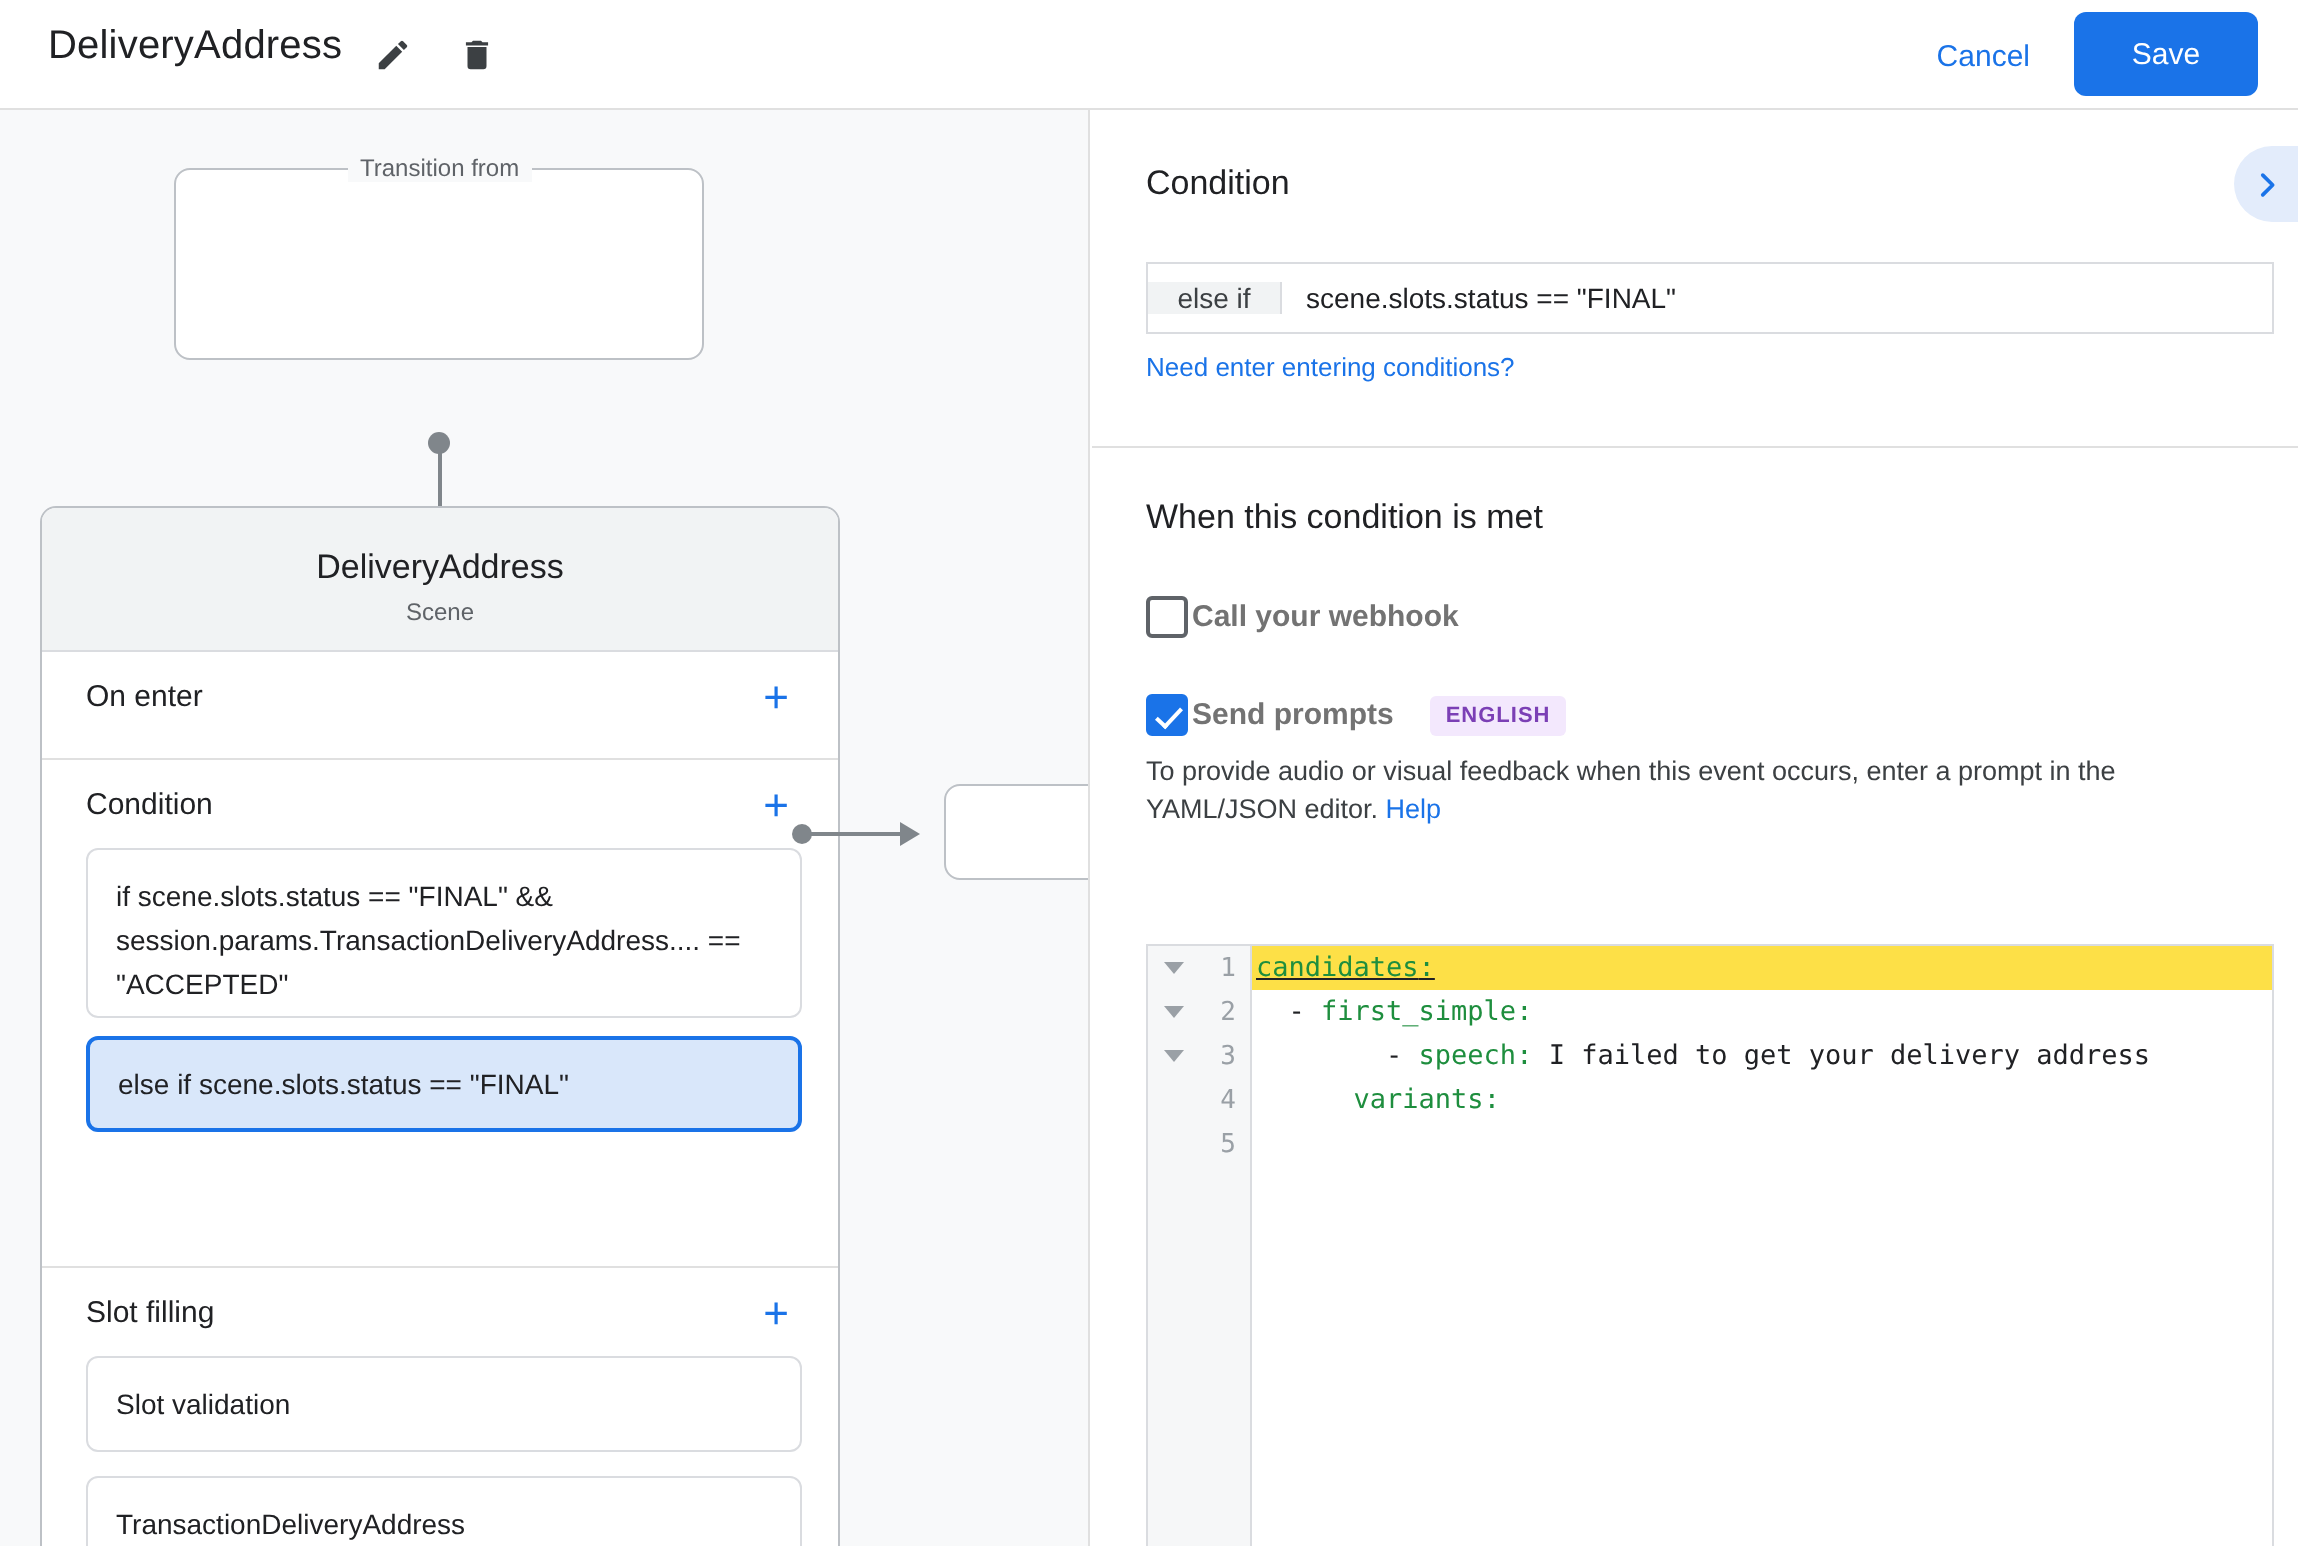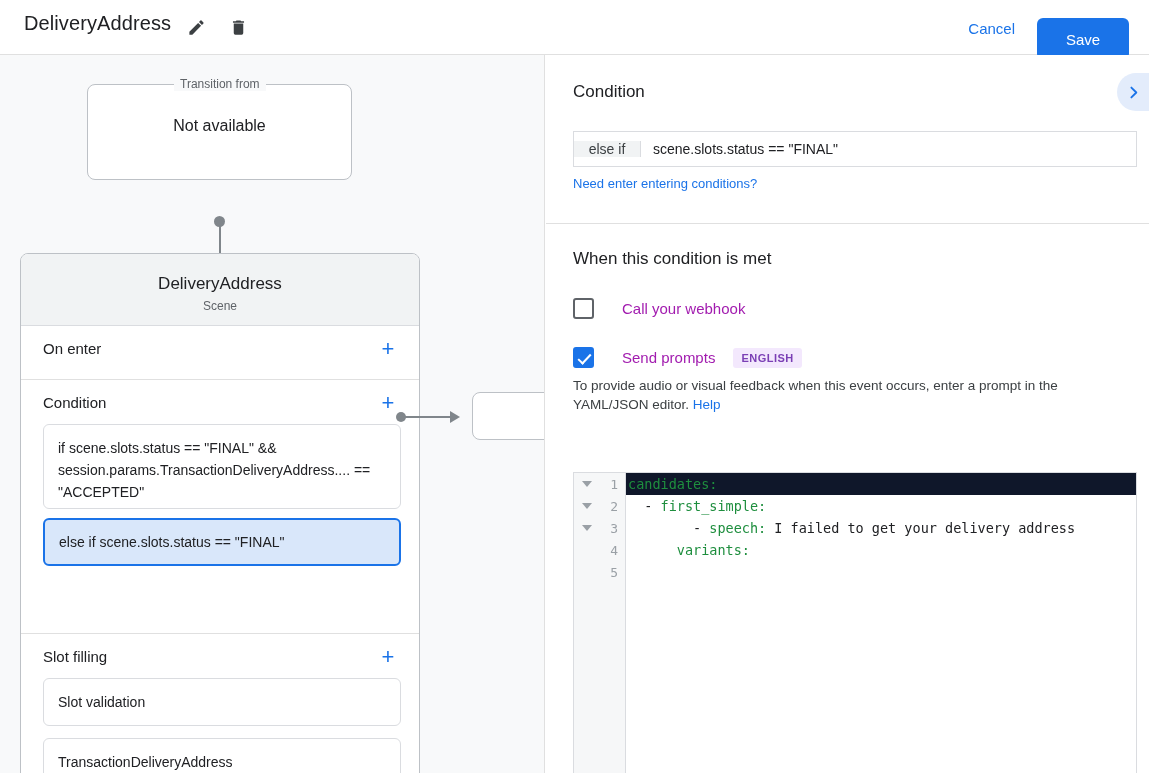--- a/index.html
+++ b/index.html
@@ -42,21 +42,20 @@
     border-radius: 4px;
   }
   #save-button {
     position: absolute; right: 20px; top: 6px;
     width: 92px; height: 42px;
     display: flex; align-items: center; justify-content: center;
     background: #1a73e8; color: #fff;
     font-size: 15px; font-weight: 500;
     border: none; border-radius: 6px; cursor: pointer;
     font-family: "Liberation Sans", sans-serif;
-    margin-top: 12px;
   }
 
   
   #canvas {
     position: absolute; left: 0; top: 55px;
     width: 545px; height: 718px;
     background: #f8f9fa;
     overflow: hidden;
     border-right: 1px solid #e0e0e0;
   }
@@ -272,22 +271,22 @@
   }
   .checkbox.checked::after {
     content: "";
     position: absolute; left: 6px; top: 2px;
     width: 5px; height: 11px;
     border: solid #fff;
     border-width: 0 2.5px 2.5px 0;
     transform: rotate(43deg);
   }
   .check-label {
-    margin-left: 28px;
-    font-size: 15px; font-weight: 400; color: #a21caf;
+    margin-left: 2px;
+    font-size: 15px; font-weight: 700; color: #737373;
   }
   #language-badge {
     margin-left: 18px;
     background: #f3e8fd; color: #7b3fb5;
     font-size: 11px; font-weight: 700;
     letter-spacing: .5px;
     padding: 4px 8px;
     border-radius: 3px;
   }
   #prompts-description {
@@ -350,21 +349,21 @@
     background: #ffffff;
   }
   .code-line {
     height: 22px; line-height: 22px;
     font-family: "DejaVu Sans Mono", monospace;
     font-size: 13.5px;
     white-space: pre;
     padding-left: 2px;
     color: #202124;
   }
-  .code-line.highlight { background: #0f172a; }
+  .code-line.highlight { background: #fde047; text-decoration: underline; }
   .tok-key { color: #1e8e3e; }
   .tok-plain { color: #202124; }
 </style>
 </head>
 <body>
 
 <div id="topbar">
   <div id="page-title">DeliveryAddress</div>
 
   <div id="edit-btn" class="hdr-icon-btn">
@@ -380,21 +379,20 @@
   </div>
 
   <button id="cancel-button">Cancel</button>
   <button id="save-button">Save</button>
 </div>
 
 <div id="canvas">
 
   <div id="node-transition-from" class="fieldset-card">
     <span class="fieldset-legend">Transition from</span>
-    <div id="transition-from-label">Not available</div>
   </div>
 
   <div id="connector-dot-1"></div>
   <div id="connector-line-1"></div>
   <div id="connector-arrow-1"></div>
 
   <div id="node-transition-to" class="fieldset-card">
     <span class="fieldset-legend">Transition to</span>
 
     <div id="scene-header">

